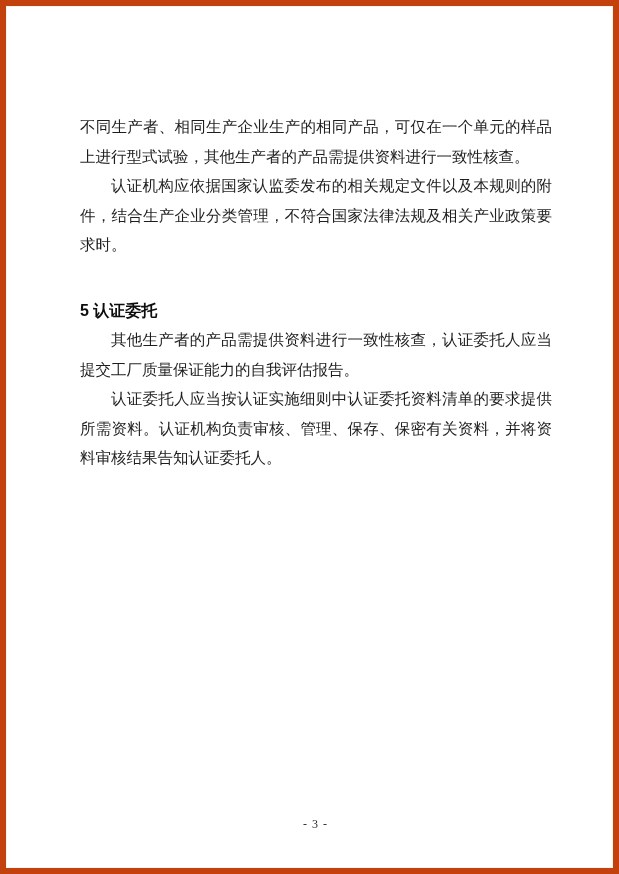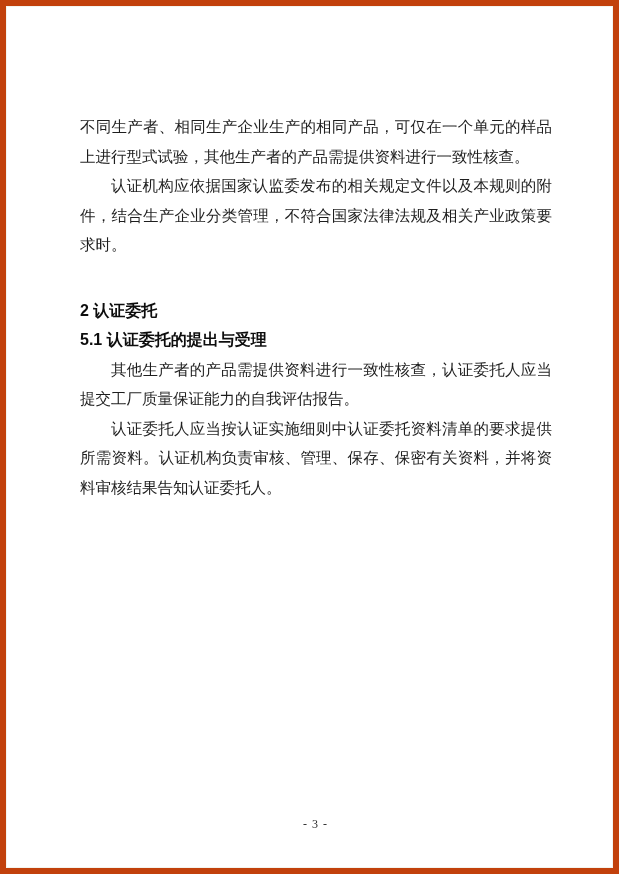--- a/index.html
+++ b/index.html
@@ -67,23 +67,22 @@
 </head>
 <body>
 
 <div class="page">
   <div class="content">
 
     <p class="para">不同生产者、相同生产企业生产的相同产品，可仅在一个单元的样品上进行型式试验，其他生产者的产品需提供资料进行一致性核查。</p>
 
     <p class="para indent">认证机构应依据国家认监委发布的相关规定文件以及本规则的附件，结合生产企业分类管理，不符合国家法律法规及相关产业政策要求时。</p>
 
-    <div class="heading-l1">2  认证委托</div>
+    <div class="heading-l1">5  认证委托</div>
 
-    <div class="heading-l2">5.1  认证委托的提出与受理</div>
 
 
 
 
 
     <p class="para indent">其他生产者的产品需提供资料进行一致性核查，认证委托人应当提交工厂质量保证能力的自我评估报告。</p>
 
     <p class="para indent">认证委托人应当按认证实施细则中认证委托资料清单的要求提供所需资料。认证机构负责审核、管理、保存、保密有关资料，并将资料审核结果告知认证委托人。</p>
 
   </div>

